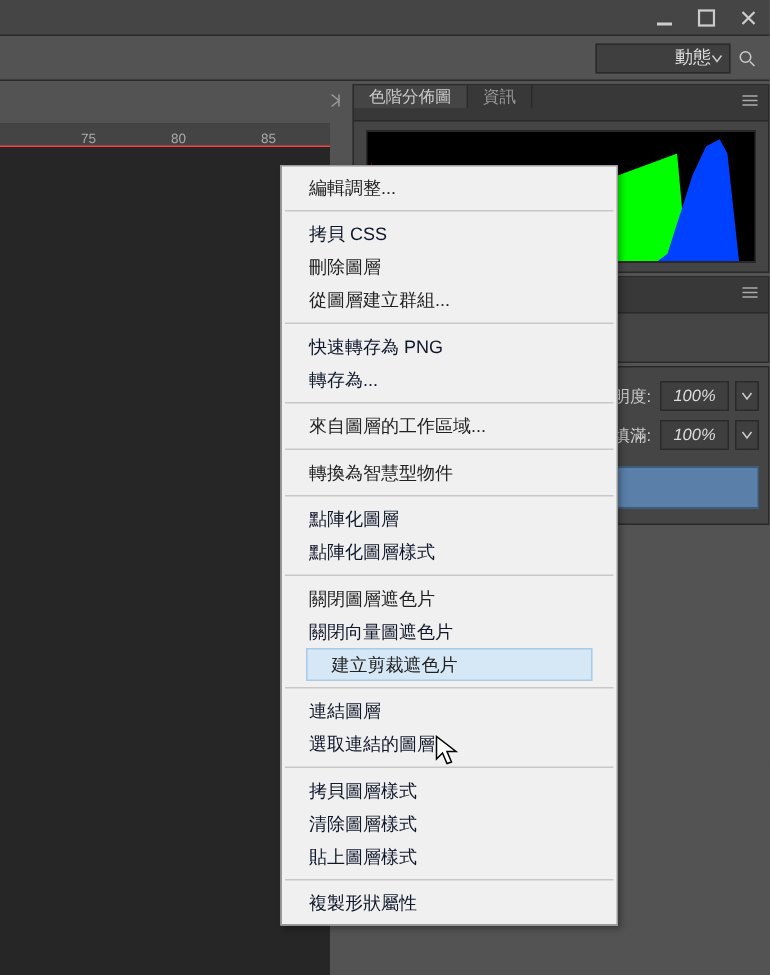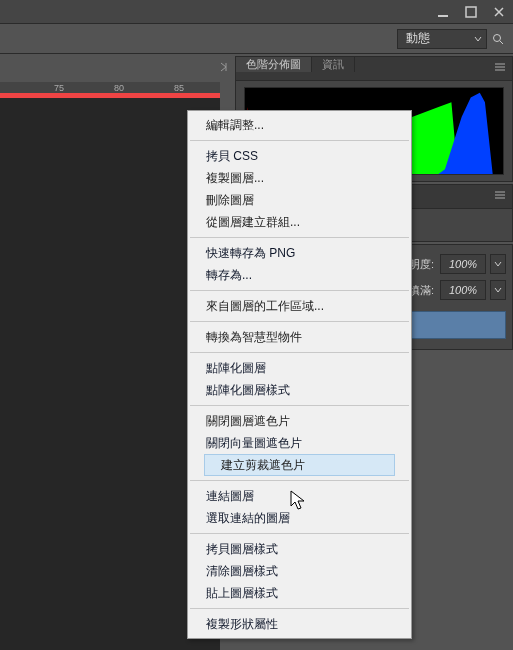--- a/index.html
+++ b/index.html
@@ -32,21 +32,21 @@
     height: 30px;
     background: #535353;
     border-bottom: 1px solid #2a2a2a;
     display: flex; justify-content: flex-end; align-items: center;
     padding-right: 8px; gap: 4px;
   }
   .dropdown {
     background: #3f3f3f;
     border: 1px solid #2a2a2a;
     height: 20px; min-width: 90px;
-    display: flex; align-items: center; justify-content: space-between;
+    display: flex; align-items: center; justify-content: flex-end;
     padding: 0 4px 0 8px; color: #ddd;
   }
   .flyout { width: 14px; height: 14px; display: flex; align-items: center; justify-content: center; }
 
   
   .panels {
     position: absolute;
     top: 56px; right: 0; width: 278px;
   }
   .panel {
@@ -121,21 +121,21 @@
     display: flex; align-items: center;
     padding: 0 8px; color: #eee; font-size: 11px;
   }
 
   
   .ruler {
     position: absolute;
     top: 82px; left: 0; width: 220px; height: 16px;
     background: #444; color: #aaa; font-size: 9px;
     display: flex; align-items: flex-end; gap: 50px; padding-left: 54px;
-    border-bottom: 5px solid #ef4444;
+    border-bottom: 1px solid #ef4444;
   }
   .canvas-dark {
     position: absolute;
     top: 98px; left: 0; width: 220px; bottom: 0;
     background: #262626;
   }
 
   .dock-strip {
     position: absolute;
     top: 74px; left: 262px; width: 22px; height: 120px;
@@ -306,21 +306,20 @@
       <div class="layer-item">目/飽和度 1</div>
     </div>
   </div>
 
 </div>
 
 <div class="ctxmenu" id="ctxmenu">
     <div class="ctxitem">編輯調整...</div>
     <div class="ctxsep"></div>
     <div class="ctxitem disabled">拷貝 CSS</div>
-    <div class="ctxitem">複製圖層...</div>
     <div class="ctxitem">刪除圖層</div>
     <div class="ctxitem">從圖層建立群組...</div>
     <div class="ctxsep"></div>
     <div class="ctxitem disabled">快速轉存為 PNG</div>
     <div class="ctxitem disabled">轉存為...</div>
     <div class="ctxsep"></div>
     <div class="ctxitem">來自圖層的工作區域...</div>
     <div class="ctxsep"></div>
     <div class="ctxitem">轉換為智慧型物件</div>
     <div class="ctxsep"></div>

